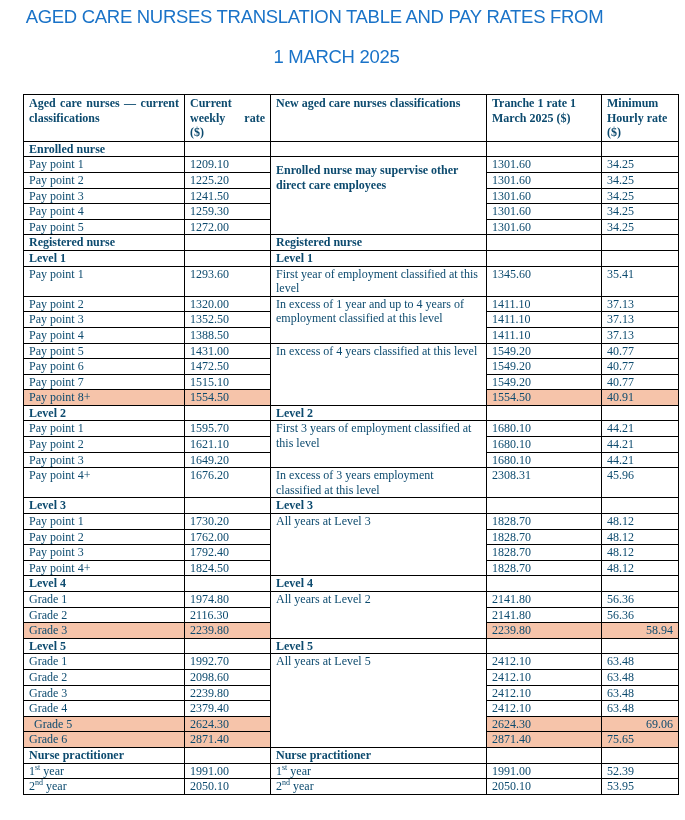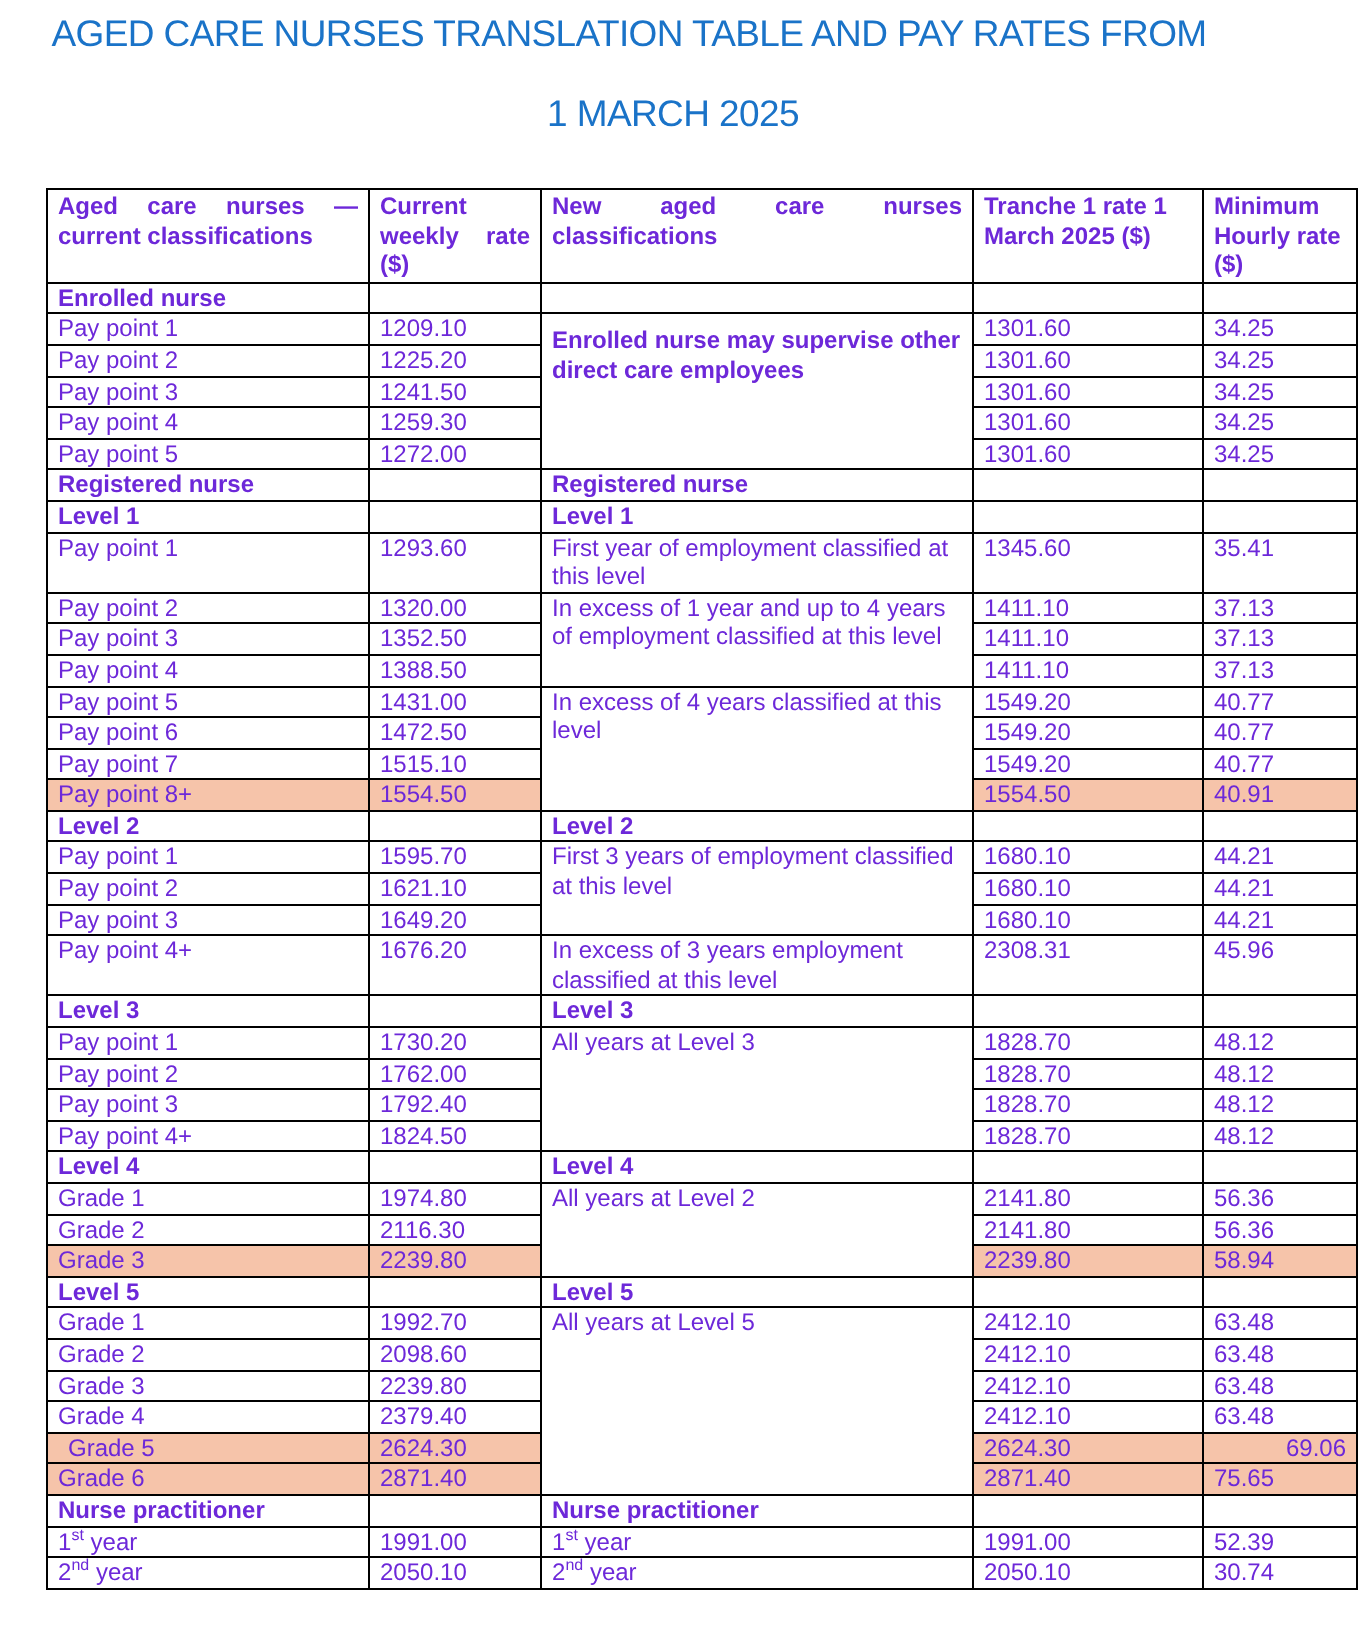--- a/index.html
+++ b/index.html
@@ -9,22 +9,22 @@
     font-family: "Liberation Sans", "DejaVu Sans", sans-serif;
     color: #1a73c8; font-size: 18.5px; text-align: center;
     letter-spacing: -0.3px;
   }
   .t1 { top: 6px; left: -28px; }
   .t2 { top: 46px; left: -6px; }
   table.pay {
     position: absolute; left: 23px; top: 94px;
     width: 655px;
     border-collapse: collapse;
-    font-family: Liberation Sans, sans-serif;
-    font-size: 12px; color: #6d28d9;
+    font-family: Liberation Serif, serif;
+    font-size: 12px; color: #0c4a6e;
     table-layout: fixed;
   }
   table.pay td, table.pay th {
     border: 1px solid #000;
     padding: 0 5px;
     vertical-align: top;
     line-height: 14.6px;
     text-align: left;
     overflow: hidden;
   }
@@ -253,21 +253,21 @@
     <tr>
       <td>Grade 2</td>
       <td>2116.30</td>
       <td>2141.80</td>
       <td>56.36</td>
     </tr>
     <tr>
       <td class="hl" style="background: rgb(246, 196, 170);">Grade 3</td>
       <td class="hl" style="background: rgb(246, 196, 170);">2239.80</td>
       <td class="hl" style="background: rgb(246, 196, 170);">2239.80</td>
-      <td class="hl" style="background: rgb(246, 196, 170);">58.94</td>
+      <td class="hl" style="background: rgb(246, 196, 170); text-align: right;">58.94</td>
     </tr>
 
     <tr>
       <td class="b">Level 5</td>
       <td></td>
       <td class="b">Level 5</td>
       <td></td>
         <td></td>
     </tr>
     <tr>
@@ -320,16 +320,16 @@
       <td>1991.00</td>
       <td><span>1</span><sup>st</sup> <span>year</span></td>
       <td>1991.00</td>
       <td>52.39</td>
     </tr>
     <tr>
       <td><span>2</span><sup>nd</sup> <span>year</span></td>
       <td>2050.10</td>
       <td><span>2</span><sup>nd</sup> <span>year</span></td>
       <td>2050.10</td>
-      <td>30.74</td>
+      <td>53.95</td>
     </tr>
   </tbody>
 </table>
 
 </body></html>

